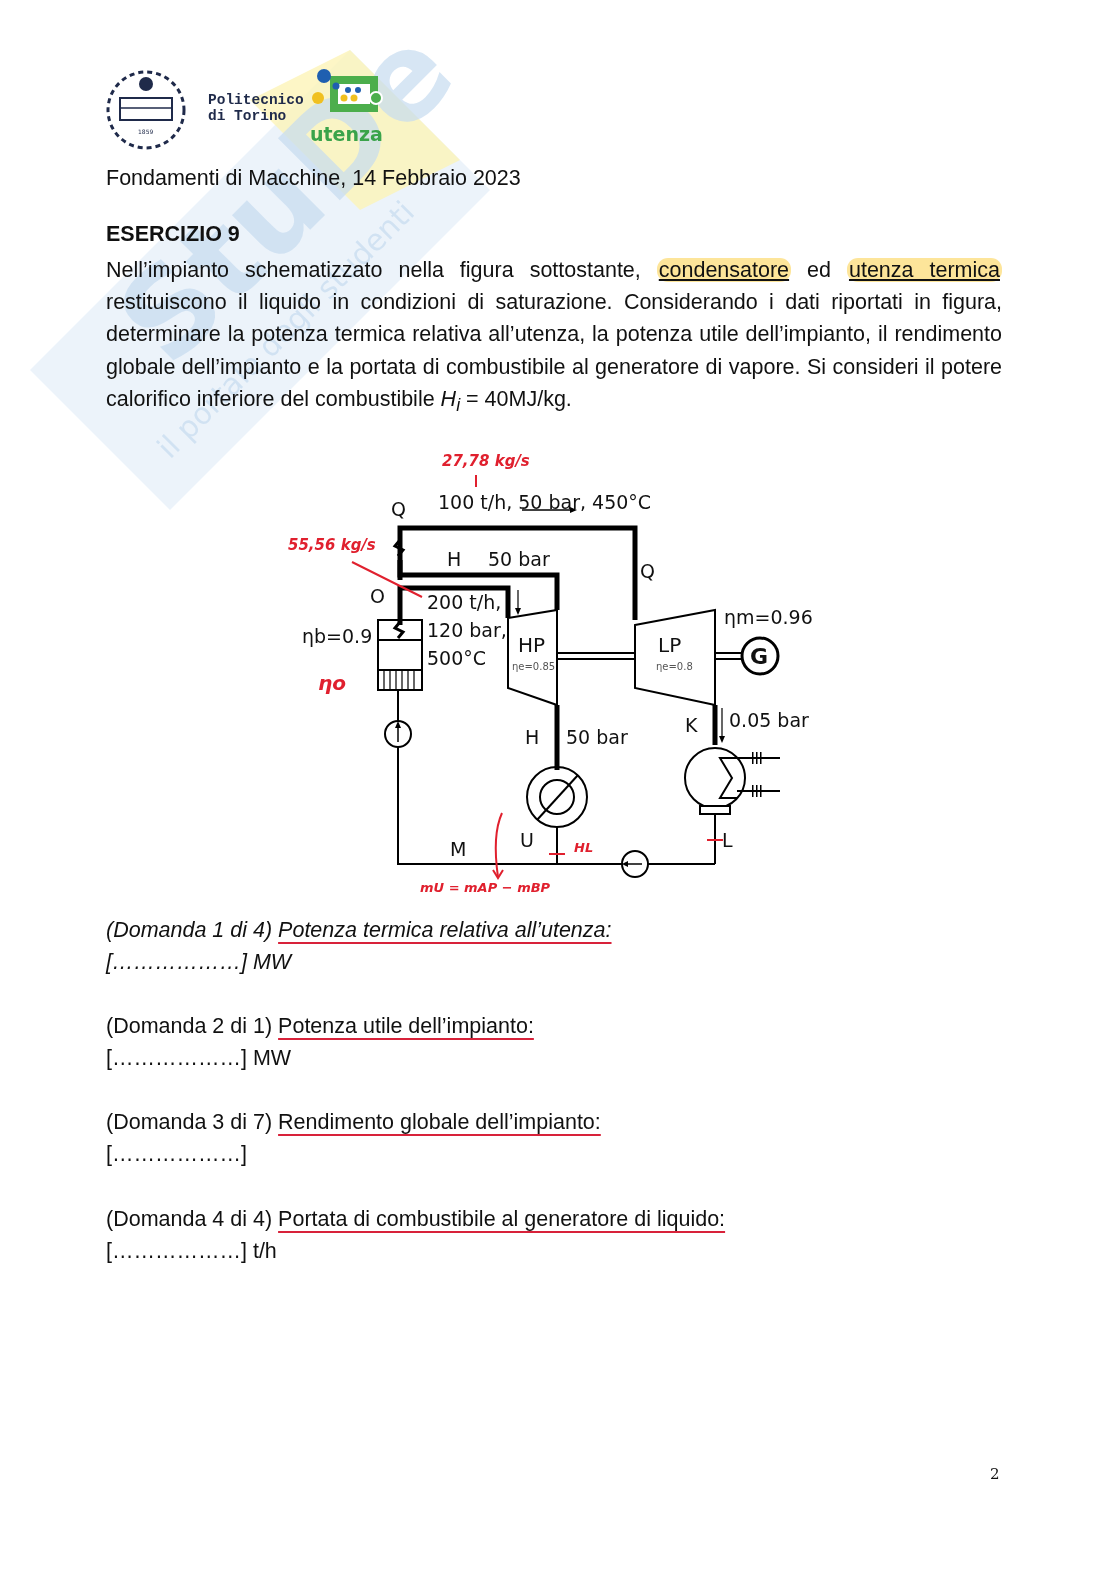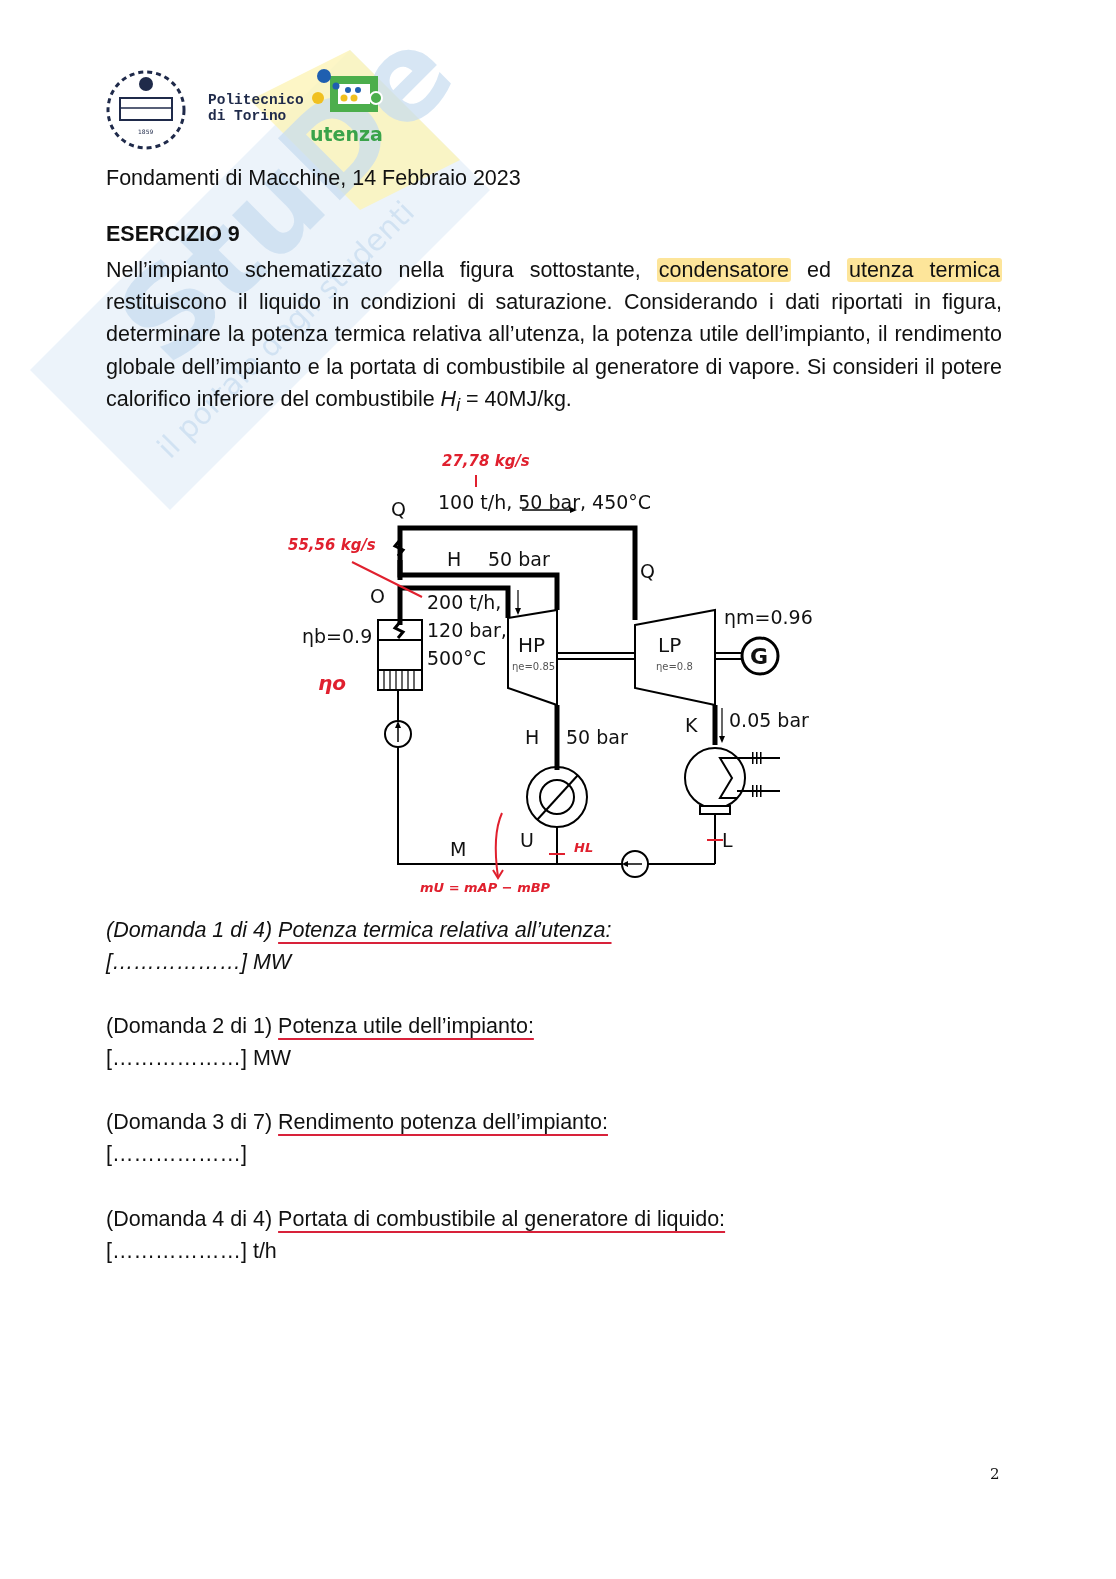--- a/index.html
+++ b/index.html
@@ -4,21 +4,21 @@
 <style>
   html, body { margin:0; padding:0; background:#ffffff; }
   body { width:1116px; height:1579px; position:relative; overflow:hidden; font-family:"Liberation Sans", sans-serif; color:#111; }
   .watermark { position:absolute; left:20px; top:40px; width:480px; height:480px; pointer-events:none; }
   .logos { position:absolute; left:104px; top:68px; width:300px; height:84px; }
   .poli-text { position:absolute; left:95px; top:24px; font-family:Liberation Mono, monospace; font-weight:bold; font-size:14.5px; line-height:16px; color:#1f2a4a;margin-left:9px; }
   .energy-text { position:absolute; left:206px; top:55px; font-family:"DejaVu Sans", sans-serif; font-weight:bold; font-size:19px; color:#3aa34a; }
   .subtitle { position:absolute; left:106px; top:166px; font-size:21.5px; }
   .ex-title { position:absolute; left:106px; top:222px; font-size:21.5px; font-weight:bold; }
   .para { position:absolute; left:106px; top:254px; width:896px; font-size:21.5px; line-height:32.2px; text-align:justify; }
-  .hl { background:#fde59a; border-radius:3px; padding:0 2px; }
+  .hl { background:#fde59a; border-radius:11px; padding:0 2px;text-decoration:underline; }
   .diagram { position:absolute; left:280px; top:440px; width:540px; height:470px; }
   .q { position:absolute; left:106px; font-size:21.5px; line-height:32px; }
   .q .ul { text-decoration:underline; text-decoration-color:#d8223a; text-underline-offset:5px; text-decoration-thickness:2px; }
   .page-num { position:absolute; left:990px; top:1465px; font-family:"DejaVu Serif", serif; font-size:15px; }
   svg text { font-family:"DejaVu Sans", sans-serif; }
 </style>
 </head>
 <body>
 
 <svg class="watermark" viewBox="0 0 480 480">
@@ -180,21 +180,21 @@
 
 <div class="q" style="top:914px;font-style:italic;">
   <div><span>(Domanda 1 di 4) </span><span class="ul">Potenza termica relativa all’utenza:</span></div>
   <div>[………………] MW</div>
 </div>
 <div class="q" style="top:1010px;">
   <div><span>(Domanda 2 di 1) </span><span class="ul">Potenza utile dell’impianto:</span></div>
   <div>[………………] MW</div>
 </div>
 <div class="q" style="top:1106px;">
-  <div><span>(Domanda 3 di 7) </span><span class="ul">Rendimento potenza dell’impianto:</span></div>
+  <div><span>(Domanda 3 di 7) </span><span class="ul">Rendimento globale dell’impianto:</span></div>
   <div>[………………]</div>
 </div>
 <div class="q" style="top:1203px;">
   <div><span>(Domanda 4 di 4) </span><span class="ul">Portata di combustibile al generatore di liquido:</span></div>
   <div>[………………] t/h</div>
 </div>
 
 <div class="page-num">2</div>
 
 </body></html>

